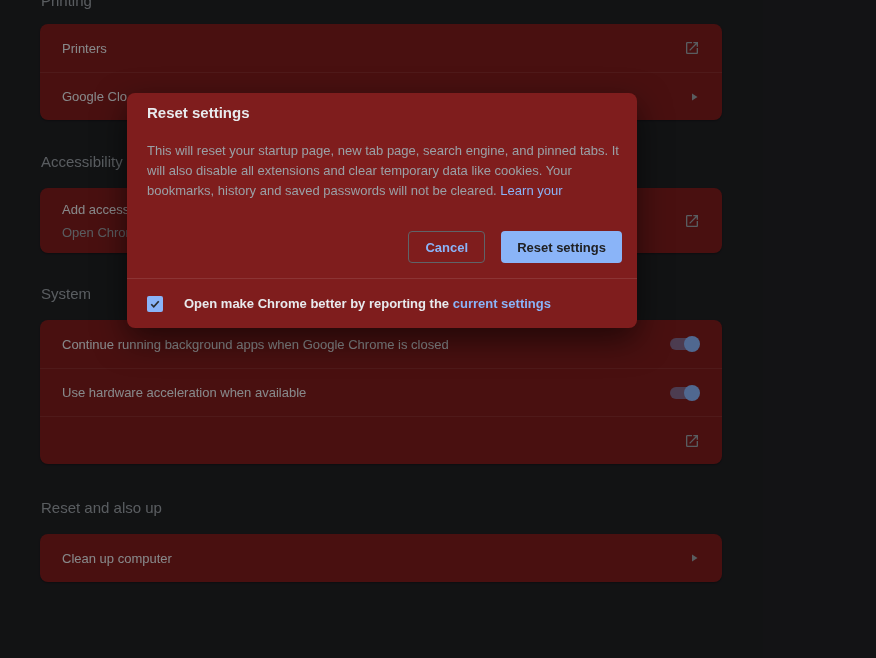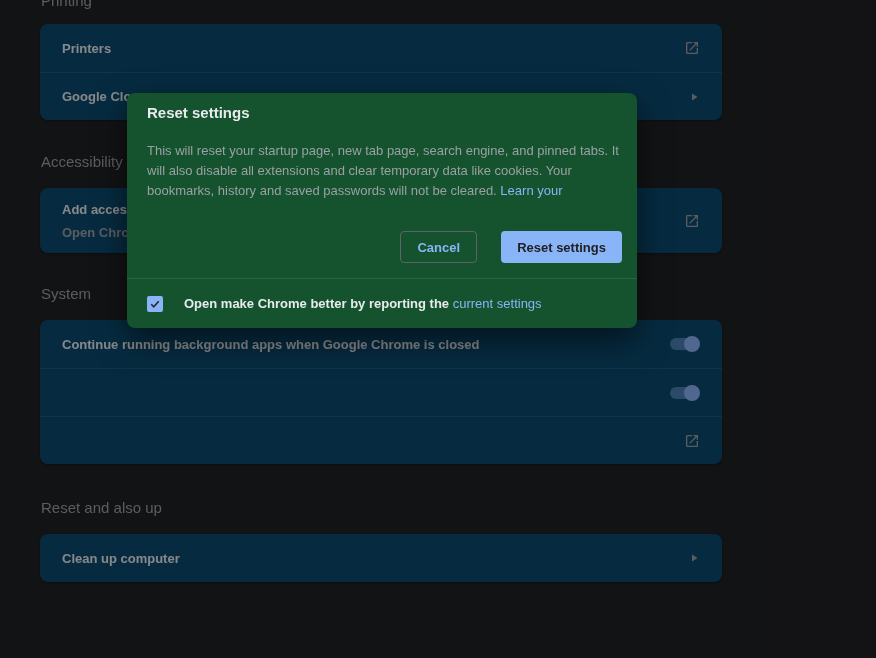--- a/index.html
+++ b/index.html
@@ -18,23 +18,22 @@
   .section-heading {
     color:#9aa0a6; font-size:15px; font-weight:500;
     line-height:15px; padding-left:1px;
   }
   .h-printing { margin-top:-7px; }
   .h-accessibility { margin-top:34px; }
   .h-system { margin-top:33px; }
   .h-reset { margin-top:36px; }
 
   .card {
-    background:#0c4a6e; border-radius:8px; margin-top:19px;
+    background:#7f1d1d; border-radius:8px; margin-top:19px;
     box-shadow:0 1px 2px rgba(0,0,0,.3);
-    font-weight:bold;
   }
   .card-printing { margin-top:16px; }
 
   .row {
     display:flex; align-items:center;
     min-height:48px; padding:0 22px;
     cursor:pointer;
   }
   .row + .row { border-top:1px solid rgba(255,255,255,.08); }
   .row-tall { min-height:65px; }
@@ -51,54 +50,54 @@
   .toggle { position:relative; width:30px; height:16px; cursor:pointer; }
   .toggle .track { position:absolute; left:0; top:2px; width:28px; height:12px; border-radius:7px; background:rgba(138,180,248,.5); }
   .toggle .knob { position:absolute; right:0; top:0; width:16px; height:16px; border-radius:50%; background:#8ab4f8; }
 
   
   #scrim { position:absolute; inset:0; background:rgba(0,0,0,.42); z-index:5; }
 
   
   #dialog {
     position:absolute; left:127px; top:93px; width:510px; height:235px;
-    background:#14532d; border-radius:8px; z-index:10;
+    background:#7f1d1d; border-radius:8px; z-index:10;
     box-shadow:0 12px 32px rgba(0,0,0,.55);
   }
   .dlg-title {
     position:absolute; left:20px; top:10px;
     color:#e8eaed; font-size:15px; font-weight:700; line-height:20px;
   }
   .dlg-body {
     position:absolute; left:20px; top:48px; width:472px;
     color:#9aa0a6; font-size:13px; line-height:20px;
   }
   .dlg-link { color:#8ab4f8; text-decoration:none; cursor:pointer; }
   .dlg-buttons {
-    position:absolute; right:15px; top:138px; display:flex; gap:24px;
+    position:absolute; right:15px; top:138px; display:flex; gap:16px;
   }
   .btn {
     height:32px; padding:0 16px; border-radius:4px;
     font-family:"Liberation Sans", sans-serif; font-size:13px; font-weight:700;
     display:flex; align-items:center; cursor:pointer;
   }
   .btn-cancel { background:transparent; border:1px solid #5f6368; color:#8ab4f8; }
   .btn-confirm { background:#8ab4f8; border:none; color:#202124; }
   .dlg-divider { position:absolute; left:0; right:0; top:185px; height:1px; background:rgba(255,255,255,.1); }
   .dlg-footer {
     position:absolute; left:0; right:0; top:186px; bottom:0;
     display:flex; align-items:center; padding:0 20px;
   }
   .checkbox {
     width:16px; height:16px; border-radius:2px; background:#8ab4f8;
     display:flex; align-items:center; justify-content:center; cursor:pointer;
     flex:none;
   }
   .cb-label { margin-left:21px; color:#e8eaed; font-size:13px; font-weight:700; }
-  .cb-label .dlg-link { font-weight:400; }
+  .cb-label .dlg-link { font-weight:700; }
 </style>
 </head>
 <body>
 
 <div id="content">
 
   <div class="section-heading h-printing">Printing</div>
   <div class="card card-printing">
     <div class="row">
       <span class="label">Printers</span>
@@ -138,20 +137,21 @@
     <div class="row">
       <span class="label">Continue running background apps when Google Chrome is closed</span>
       <span class="ctrl">
         <span class="toggle">
           <span class="track"></span>
           <span class="knob"></span>
         </span>
       </span>
     </div>
     <div class="row">
+      <span class="label">Use hardware acceleration when available</span>
       <span class="ctrl">
         <span class="toggle">
           <span class="track"></span>
           <span class="knob"></span>
         </span>
       </span>
     </div>
     <div class="row">
       <span class="ctrl icon-external">
         <svg width="16" height="16" viewBox="0 0 24 24" fill="#9aa0a6">

